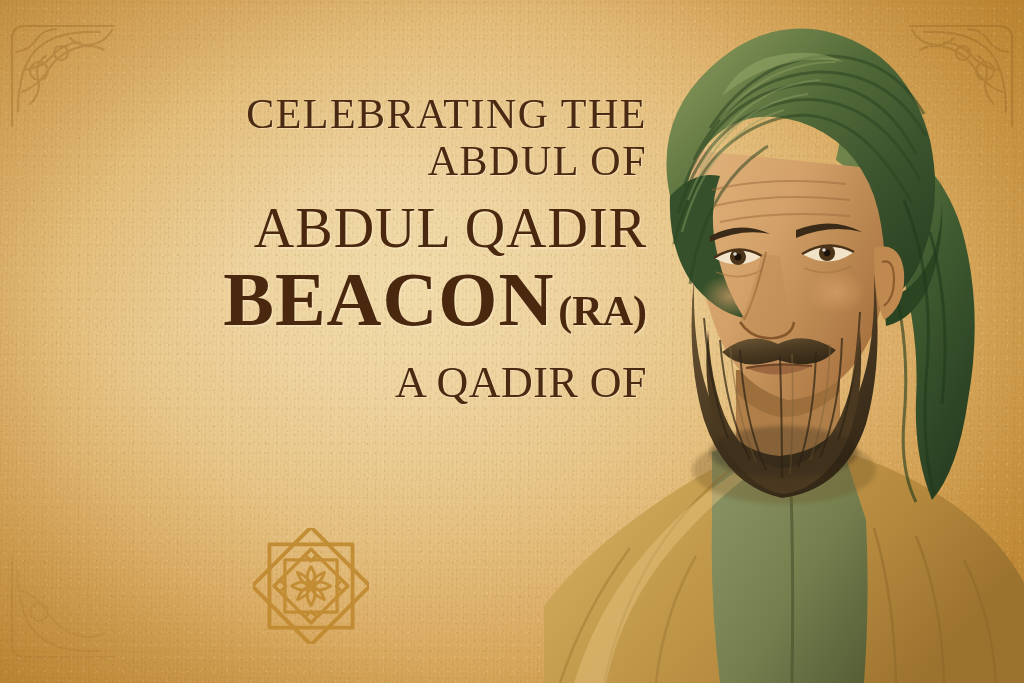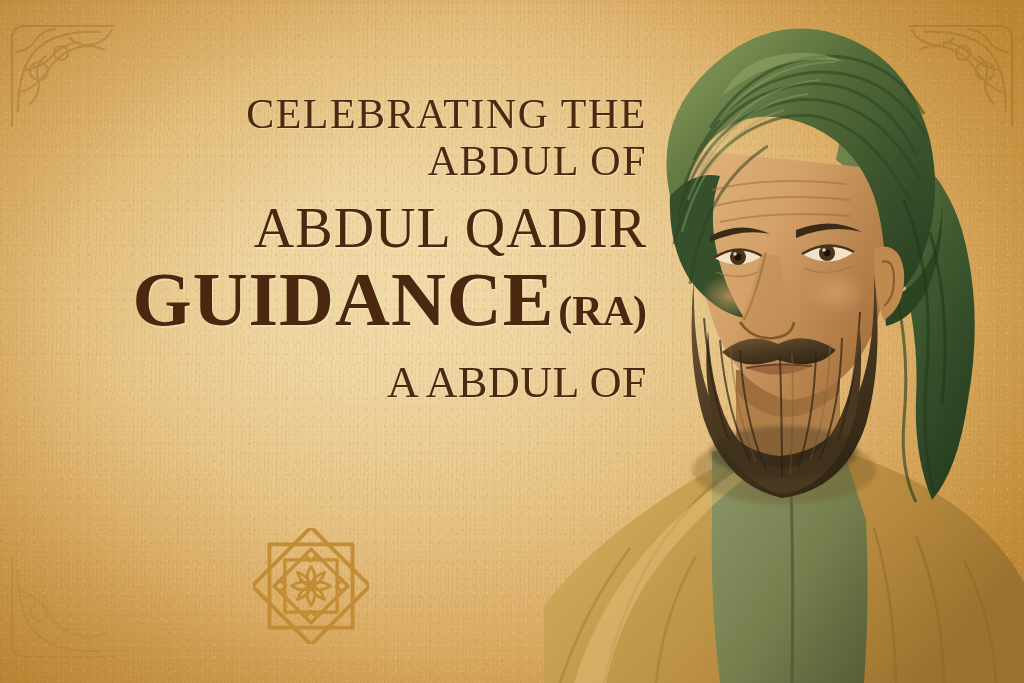--- a/index.html
+++ b/index.html
@@ -392,23 +392,23 @@
 
       <rect x="0" y="0" width="46" height="683" fill="#e2bb72" opacity=".0"></rect>
     </svg>
   </div>
 
   <div class="text-block">
     <div class="eyebrow-1">CELEBRATING THE</div>
     <div class="eyebrow-2">ABDUL OF</div>
     <div class="headline">ABDUL QADIR</div>
     <div class="headline-2">
-      <span>GUIDANCE</span><span class="honorific">(RA)</span>
+      <span>BEACON</span><span class="honorific">(RA)</span>
     </div>
-    <div class="sub-1">A ABDUL OF</div>
+    <div class="sub-1">A QADIR OF</div>
   </div>
 
   <div class="ornament">
     <svg viewBox="0 0 120 120" fill="none" stroke="#c08a30" stroke-width="4" stroke-linejoin="round">
 
       <rect x="17" y="17" width="86" height="86"></rect>
       <rect x="17" y="17" width="86" height="86" transform="rotate(45 60 60)"></rect>
 
       <g stroke-width="3.4">
         <rect x="33" y="33" width="54" height="54"></rect>

